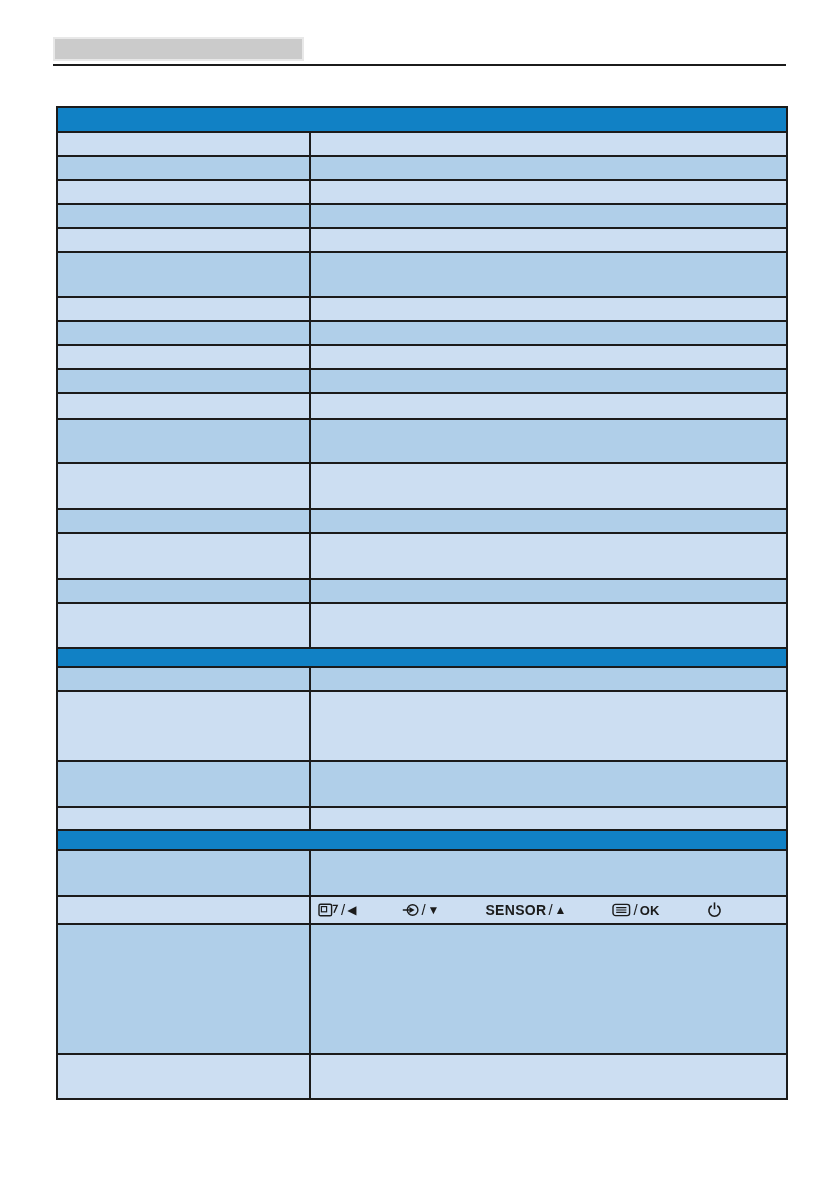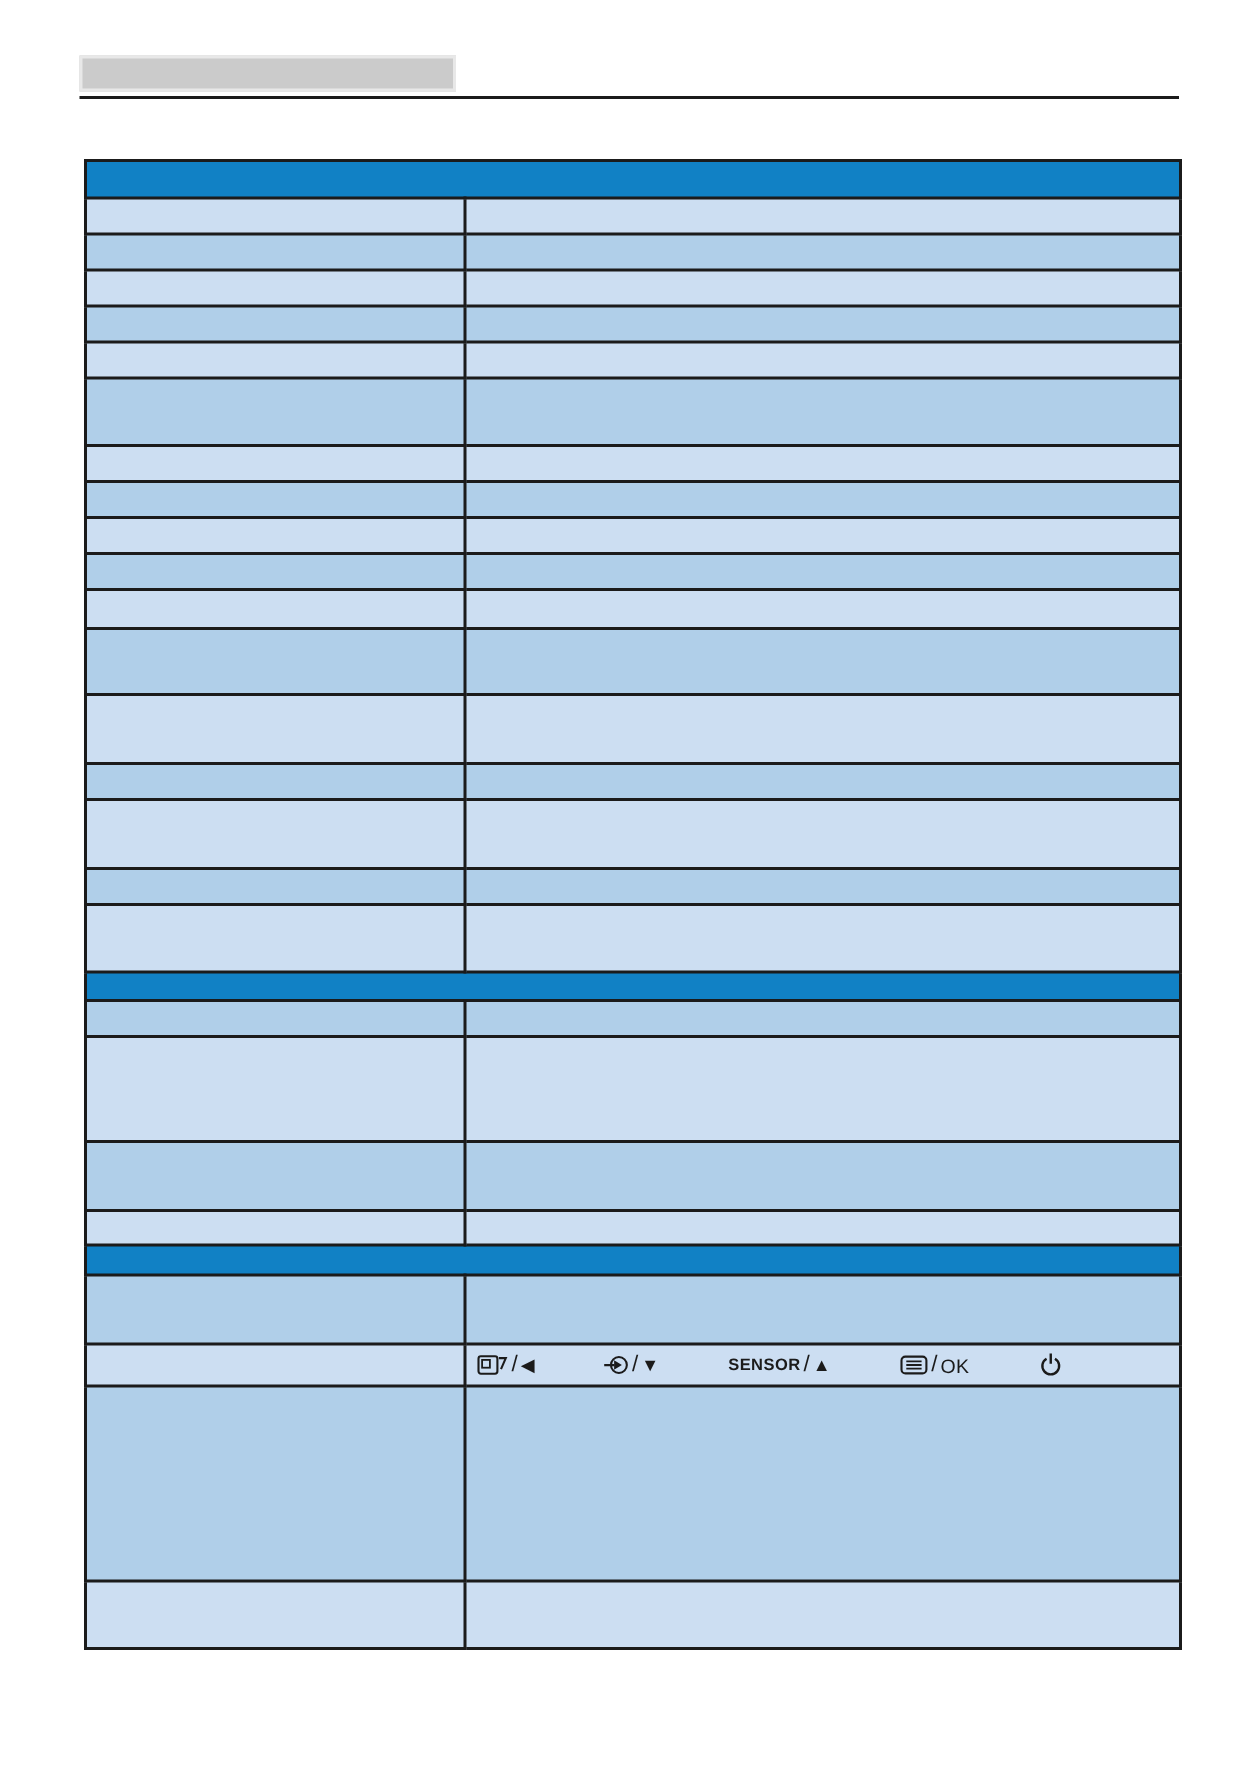--- a/index.html
+++ b/index.html
@@ -31,22 +31,22 @@
   td.cell.light{background:var(--light);}
   td.cell.dark{background:var(--dark);}
   .controls{
     display:flex;align-items:center;gap:46px;padding-left:7px;
     color:var(--line);
   }
   .ctl-group{display:inline-flex;align-items:center;gap:2px;white-space:nowrap;}
   .ctl-group svg{display:block;}
   .sep{font-size:15px;line-height:1;transform:translateY(-1px);}
   .arrow{font-size:12px;line-height:1;}
-  .ctl-label{font-size:11px;font-weight:700;letter-spacing:.3px;}
-  .ok-label{font-size:13px;font-weight:400;letter-spacing:.2px;}
+  .ctl-label{font-size:14px;font-weight:700;letter-spacing:.3px;}
+  .ok-label{font-size:13px;font-weight:700;letter-spacing:.2px;}
 </style>
 </head>
 <body>
 
 <div>
   <div class="redacted-box"></div>
   <div class="rule"></div>
 
   <table class="spec-table">
     <colgroup>

